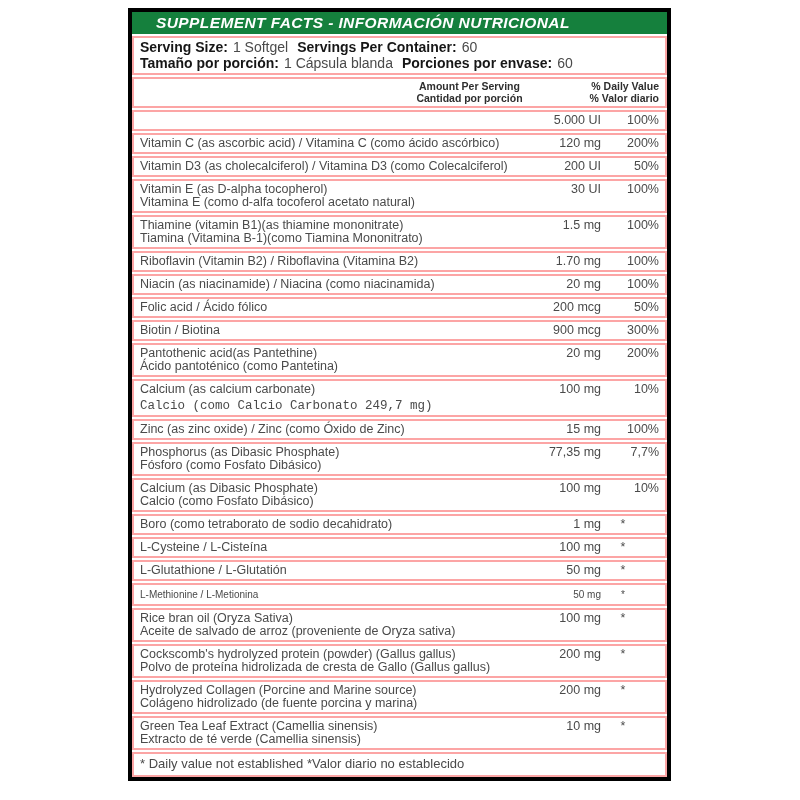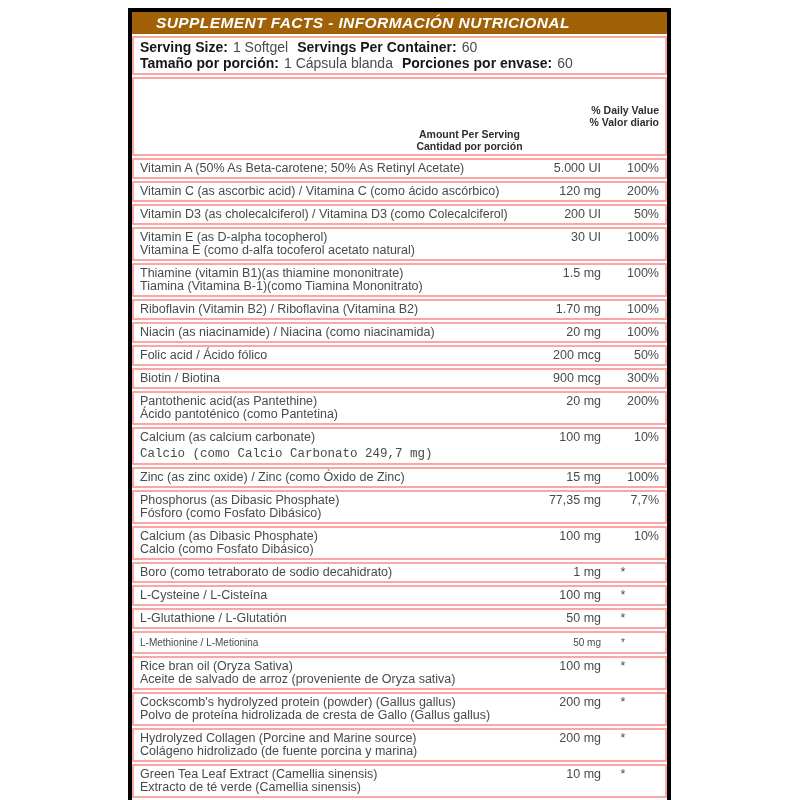--- a/index.html
+++ b/index.html
@@ -1,31 +1,31 @@
 <!DOCTYPE html>
 <html lang="en"><head>
 <meta charset="utf-8">
 <style>
   html,body{margin:0;padding:0;background:#ffffff;width:800px;height:800px;
     font-family:"Liberation Sans",sans-serif;}
   .label{position:absolute;left:128px;top:8px;width:543px;box-sizing:border-box;
     border:4px solid #000;background:#fff;}
-  .titlebar{background:#a16207;color:#fff;font-style:italic;font-weight:bold;
+  .titlebar{background:#15803d;color:#fff;font-style:italic;font-weight:bold;
     font-size:15.5px;letter-spacing:.4px;line-height:16px;padding:3px 4px 3px 24px;
     white-space:nowrap;}
   .box{border:2px solid #fca5a5;margin-top:2px;background:#fff;}
   
   .serving{padding:2px 6px;font-size:14px;line-height:15.5px;color:#4a4a4a;}
   .serving .sl-label{font-weight:bold;color:#161616;margin-right:5px;}
   .serving .sl-value{margin-right:9px;}
   .serving-line{white-space:nowrap;}
   
   .colhdr{display:flex;justify-content:flex-end;align-items:center;
     padding:2px 6px;font-size:10.5px;line-height:11.5px;font-weight:bold;color:#2e2e2e;}
-  .colhdr .amt{text-align:center;margin-right:28px;margin-top:48px;}
+  .colhdr .amt{text-align:center;margin-right:28px;}
   .colhdr .dv{text-align:right;margin-left:39px;}
   
   .row{display:grid;grid-template-columns:1fr 78px 60px;align-items:start;
     padding:2px 4px 2px 6px;font-size:12.5px;line-height:13px;color:#4a4a4a;}
   .row .line{white-space:nowrap;}
   .row .amount{text-align:right;white-space:nowrap;}
   .row .dvv{text-align:right;padding-right:2px;white-space:nowrap;}
   .row .dvv.star{text-align:center;padding-right:16px;}
   .rows-host{display:contents;}
   
@@ -58,21 +58,20 @@
       <div>Cantidad por porción</div>
     </div>
     <div class="dv">
       <div>% Daily Value</div>
       <div>% Valor diario</div>
     </div>
   </div>
 
   <div class="rows-host"><div class="box row">
     <div class="name">
-      <div class="line">Vitamin A (50% As Beta-carotene; 50% As Retinyl Acetate)</div>
     </div>
     <div class="amount">5.000 UI</div>
     <div class="dvv">100%</div>
   </div><div class="box row">
     <div class="name">
       <div class="line">Vitamin C (as ascorbic acid) / Vitamina C (como ácido ascórbico)</div>
 
     </div>
     <div class="amount">120 mg</div>
     <div class="dvv">200%</div>

